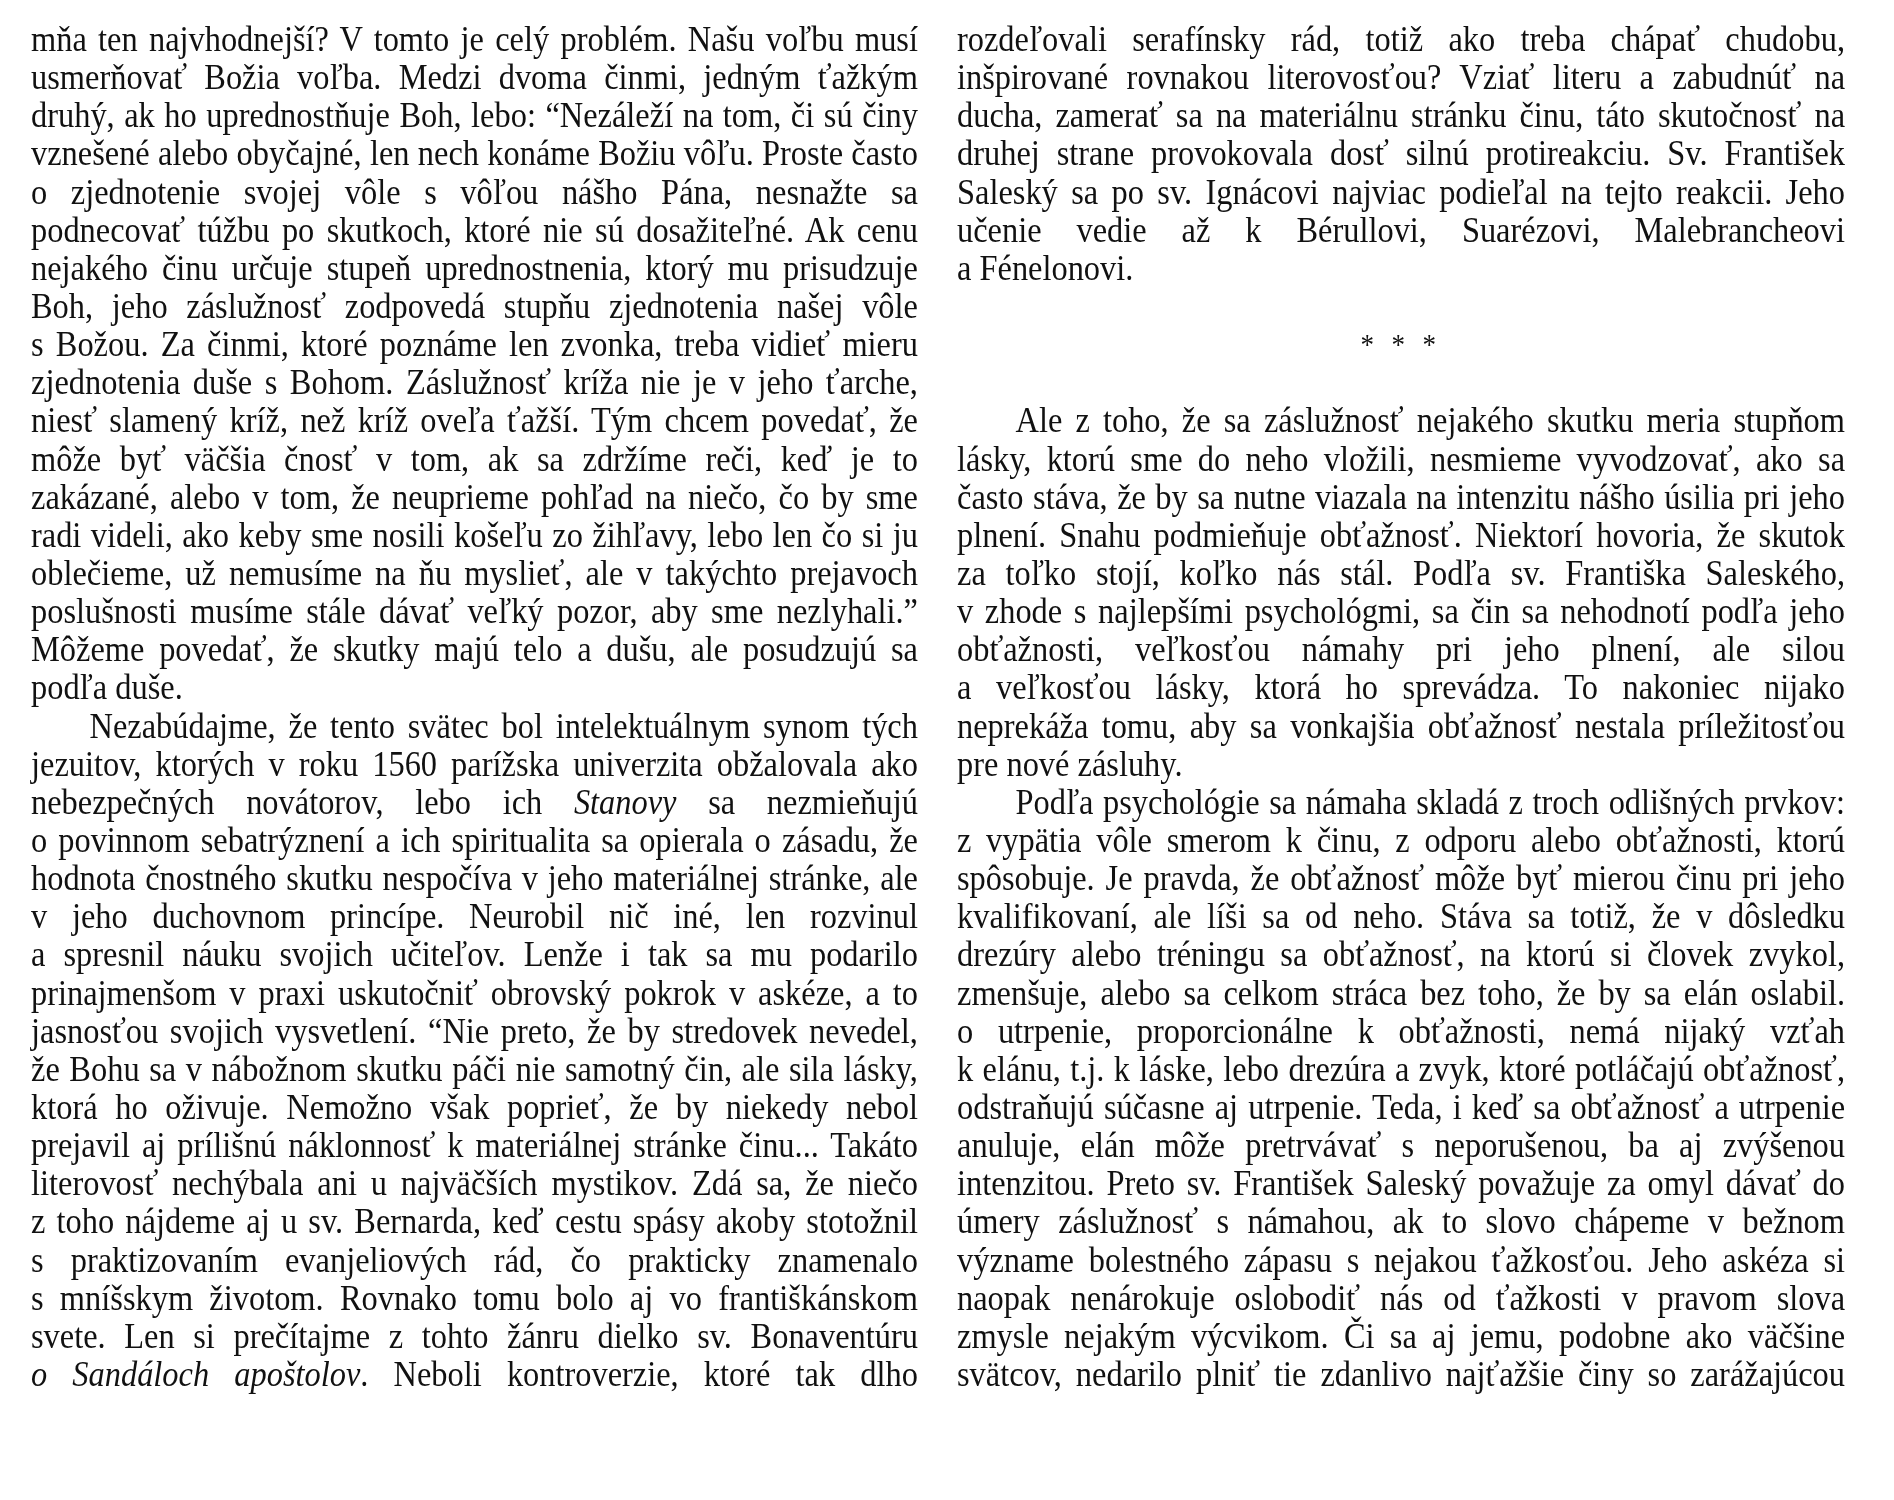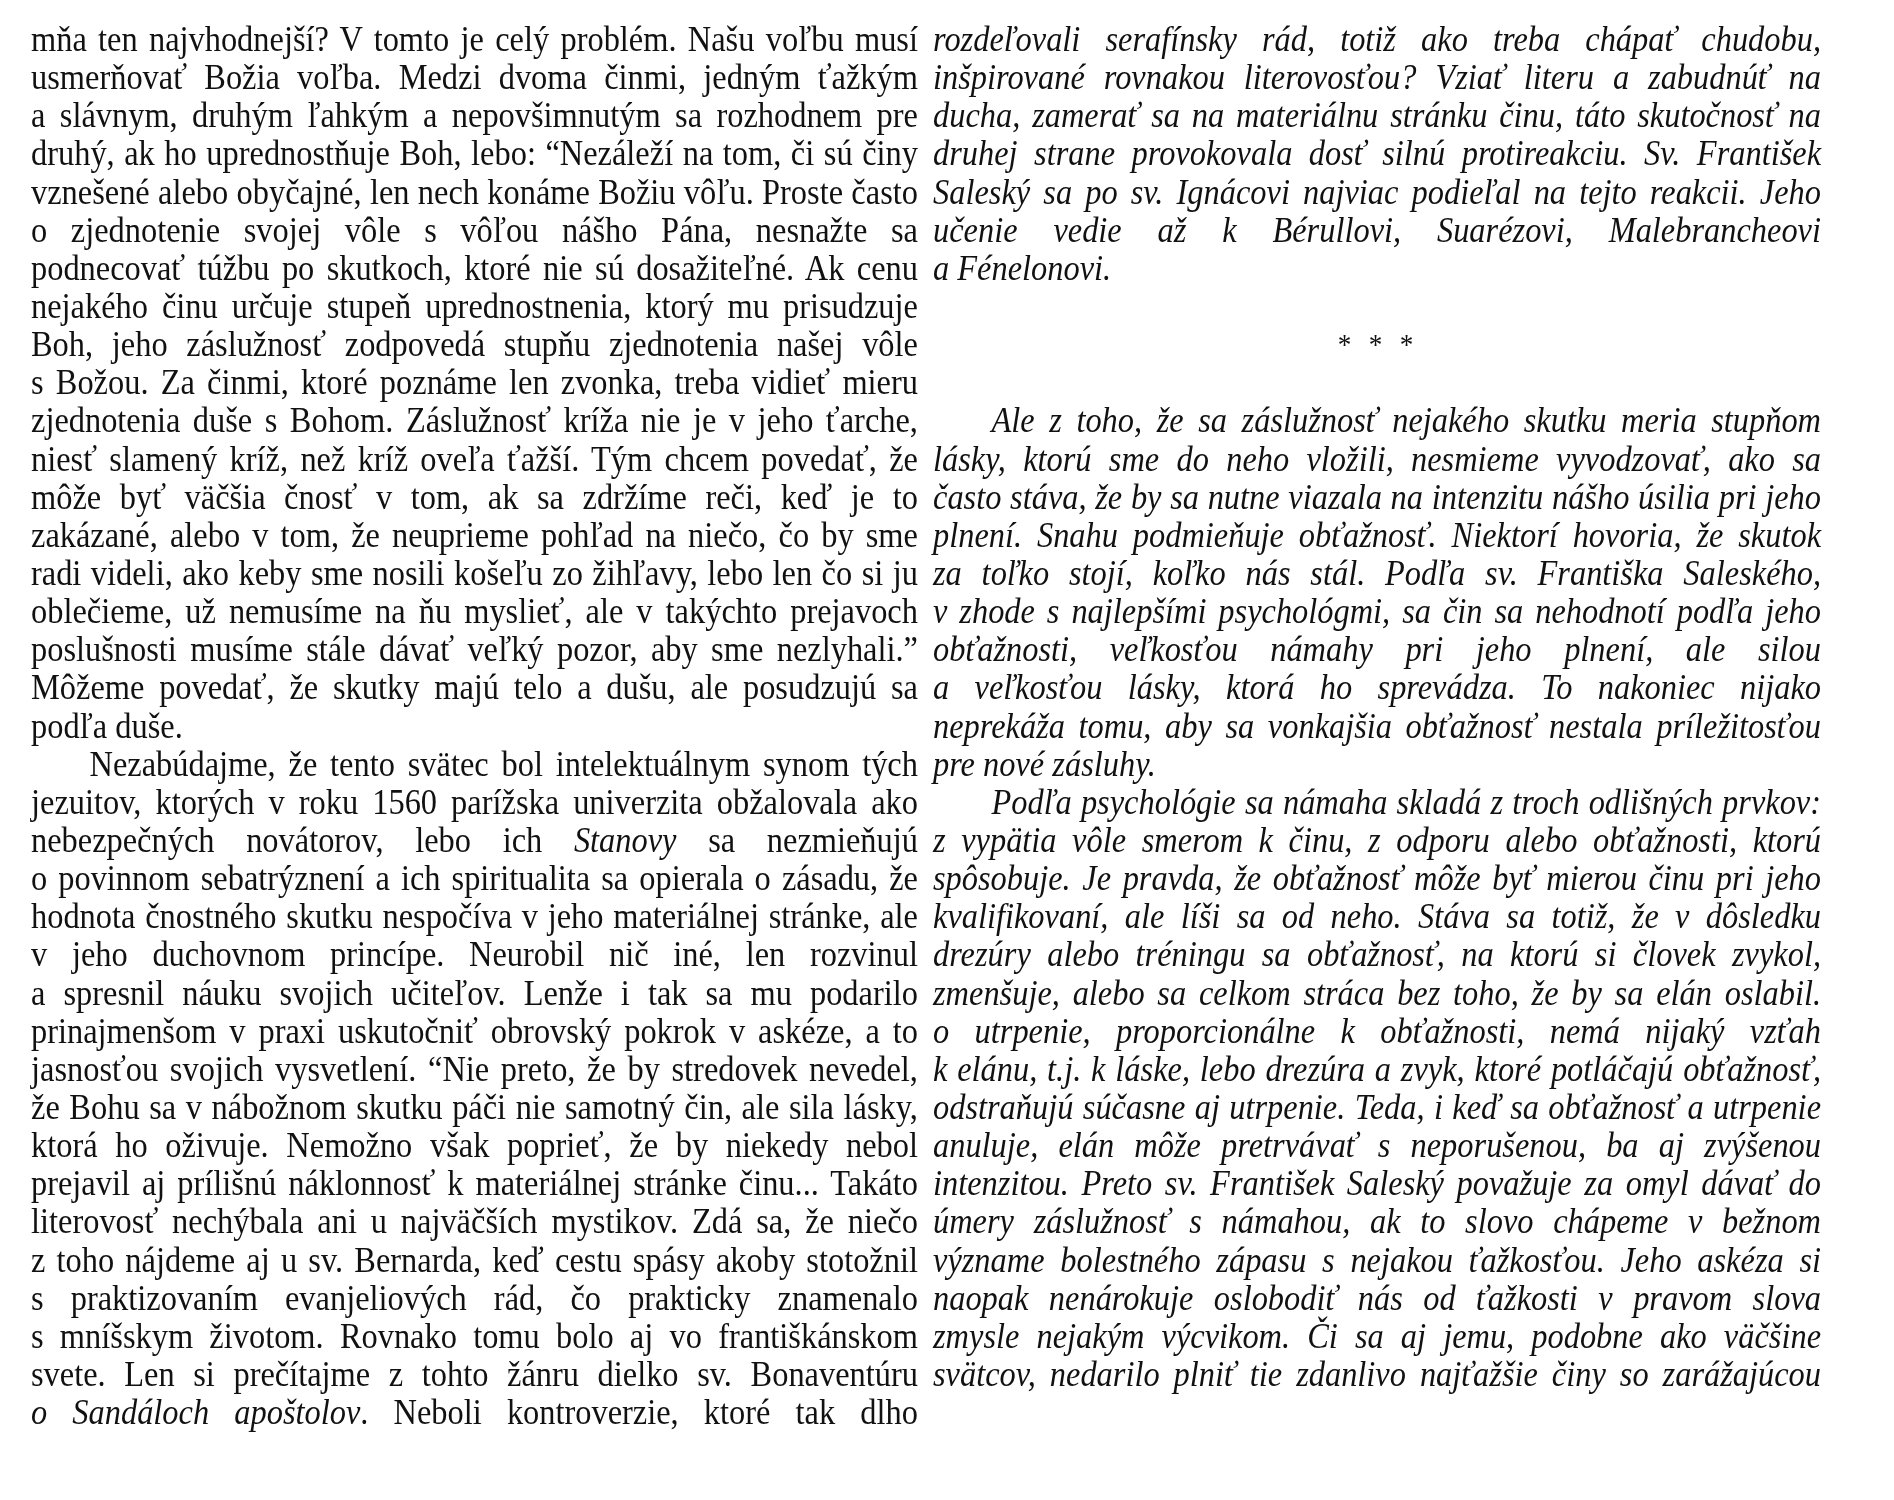--- a/index.html
+++ b/index.html
@@ -5,21 +5,21 @@
   html, body { margin: 0; padding: 0; background: #ffffff; }
   body { width: 1894px; height: 1500px; position: relative; overflow: hidden; }
   .page { position: absolute; left: 0; top: 0; width: 1894px; height: 1500px; background: #ffffff; padding-left: 32px; }
   .column {
     position: absolute; top: 20px;
     width: 887px;
     font-family: "Liberation Serif", "DejaVu Serif", serif;
     color: #111111;
   }
   .col-left { left: 31px; }
-  .col-right { left: 933px; width: 888px; font-style: italic; }
+  .col-right { left: 957px; width: 888px; }
   .line {
     height: 38.15px;
     line-height: 38.15px;
     white-space: nowrap;
     position: relative;
   }
   .line-inner {
     display: block;
     width: 985.5px; 
     transform: scaleX(0.9);
@@ -43,23 +43,20 @@
 
 <div class="page">
   <div class="column col-left">
       <div class="line">
         <span class="line-inner"><span>mňa ten najvhodnejší? V tomto je celý problém. Našu voľbu musí</span></span>
       </div>
       <div class="line">
         <span class="line-inner"><span>usmerňovať Božia voľba. Medzi dvoma činmi, jedným ťažkým</span></span>
       </div>
       <div class="line">
-        <span class="line-inner"><span>a slávnym, druhým ľahkým a nepovšimnutým sa rozhodnem pre</span></span>
-      </div>
-      <div class="line">
         <span class="line-inner"><span>druhý, ak ho uprednostňuje Boh, lebo: “Nezáleží na tom, či sú činy</span></span>
       </div>
       <div class="line">
         <span class="line-inner"><span>vznešené alebo obyčajné, len nech konáme Božiu vôľu. Proste často</span></span>
       </div>
       <div class="line">
         <span class="line-inner"><span>o zjednotenie svojej vôle s vôľou nášho Pána, nesnažte sa</span></span>
       </div>
       <div class="line">
         <span class="line-inner"><span>podnecovať túžbu po skutkoch, ktoré nie sú dosažiteľné. Ak cenu</span></span>

